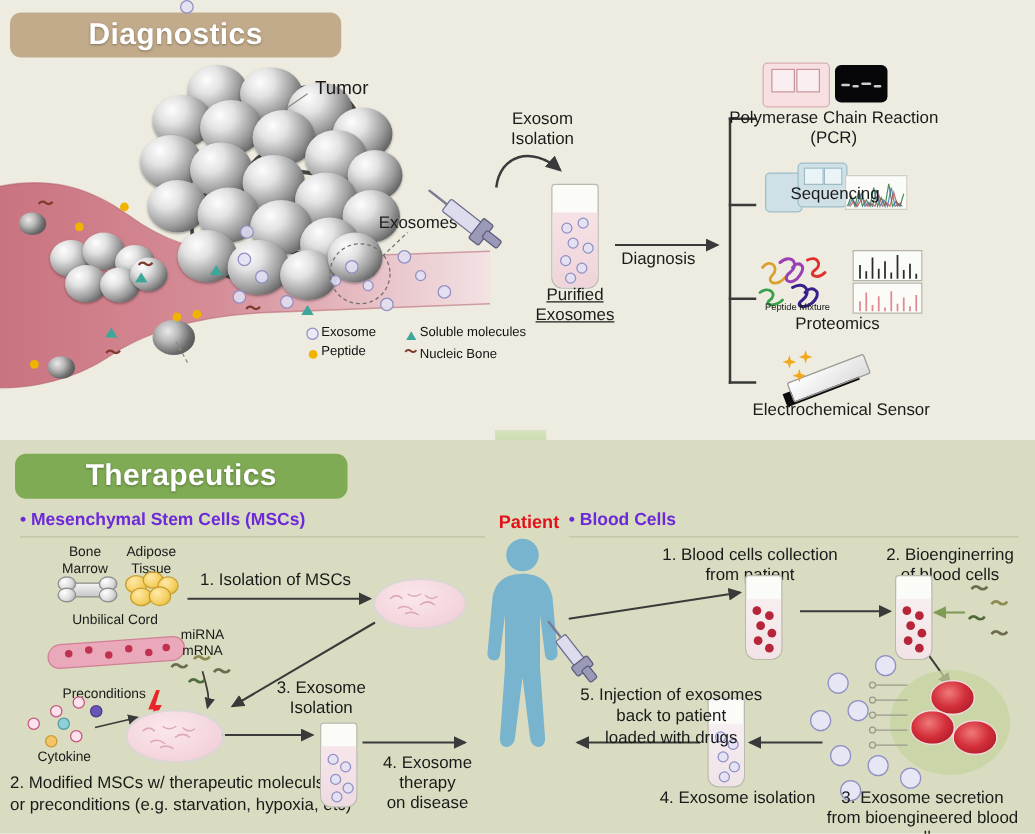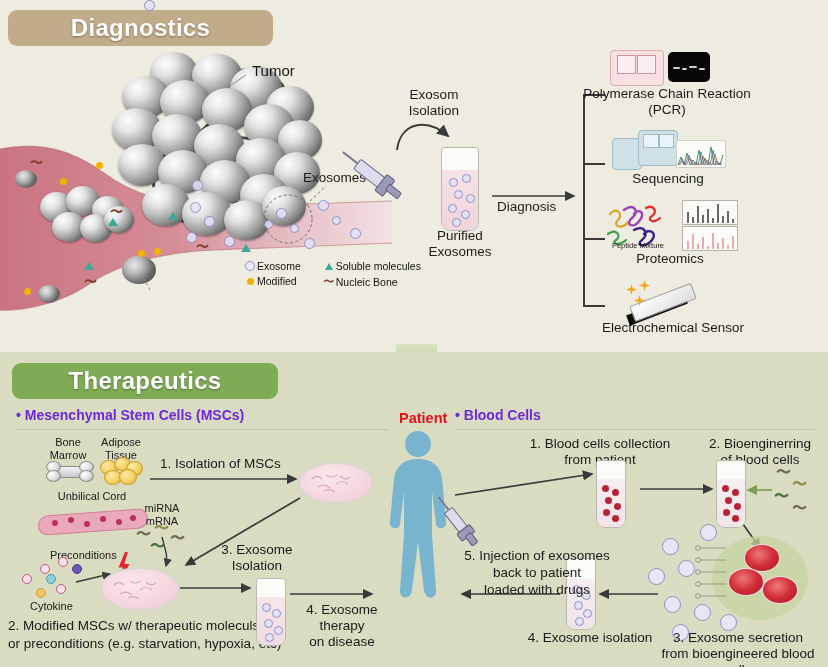--- a/index.html
+++ b/index.html
@@ -49,21 +49,21 @@
   .exo.s{width:7px;height:7px;}
   .prot{position:absolute;width:7px;height:7px;border-radius:50%;background:#f0b400;}
   .tri{position:absolute;width:0;height:0;border-left:5px solid transparent;
        border-right:5px solid transparent;border-bottom:8.5px solid #3fa79a;}
   .nuc{position:absolute;color:#7d3b2e;font-size:13px;line-height:1;font-weight:bold;}
   .ctc{position:absolute;border-radius:50%;
        background:radial-gradient(circle at 36% 32%,#e9e9e9 0%,#b9b9b9 30%,#6d6d6d 62%,#3a3a3a 100%);}
 
   
   #legend{position:absolute;left:243px;top:260px;width:190px;font-size:10.5px;color:#111;}
-  #legend .row{display:flex;align-items:center;margin-bottom:3px;}
+  #legend .row{display:flex;align-items:flex-end;margin-bottom:3px;}
   #legend .key{width:14px;display:flex;align-items:center;justify-content:center;}
 
   
   .syr-barrel{position:absolute;background:#dcdcec;border:1px solid #6d6d8f;}
   .syr-plunger{position:absolute;background:#9a9ab8;border:1px solid #5c5c7a;}
 
   
   .tube{position:absolute;border:1.6px solid #b9b9ae;border-radius:3px 3px 9px 9px;
         background:#fbfbf7;overflow:hidden;}
   .tube .fluid{position:absolute;left:0;right:0;bottom:0;}
@@ -246,21 +246,21 @@
           <div class="row">
             <span class="key">
               <span style="display:block;width:8px;height:8px;border-radius:50%;border:1.4px solid #8f8fc4;background:#eaeaf7;"></span>
             </span>
             <span>Exosome</span>
           </div>
           <div class="row">
             <span class="key">
               <span style="display:block;width:7px;height:7px;border-radius:50%;background:#f0b400;"></span>
             </span>
-            <span>Modified</span>
+            <span>Peptide</span>
           </div>
         </div>
         <div style="width:130px;">
           <div class="row">
             <span class="key">
               <span style="display:block;width:0;height:0;border-left:4.5px solid transparent;border-right:4.5px solid transparent;border-bottom:7.5px solid #3fa79a;"></span>
             </span>
             <span>Soluble molecules</span>
           </div>
           <div class="row">
@@ -300,21 +300,21 @@
       <div class="fluid" style="height:60px;background:linear-gradient(#f6e2e6,#efd4da);"></div>
       <span class="exo s" style="left:7px;top:30px;"></span>
       <span class="exo s" style="left:20px;top:26px;"></span>
       <span class="exo s" style="left:12px;top:42px;"></span>
       <span class="exo s" style="left:24px;top:46px;"></span>
       <span class="exo s" style="left:6px;top:56px;"></span>
       <span class="exo s" style="left:19px;top:62px;"></span>
       <span class="exo s" style="left:10px;top:70px;"></span>
     </div>
 
-    <div class="lbl c" style="left:420px;top:228px;width:80px;">
+    <div class="lbl c" style="left:420px;top:228px;width:80px;text-decoration:underline;">
       <div>Purified</div>
       <div>Exosomes</div>
     </div>
 
     <div class="lbl" style="left:497px;top:199px;">Diagnosis</div>
 
     <div class="brk" style="left:583px;top:94px;width:1.6px;height:213px;"></div>
     <div class="brk" style="left:583px;top:94px;width:22px;height:1.6px;"></div>
     <div class="brk" style="left:583px;top:163px;width:22px;height:1.6px;"></div>
     <div class="brk" style="left:583px;top:238px;width:22px;height:1.6px;"></div>
@@ -342,21 +342,21 @@
       <div class="seq-win" style="left:31px;top:6px;width:14px;height:12px;"></div>
       <div class="seq-win" style="left:47px;top:6px;width:13px;height:12px;"></div>
       <div class="chroma" style="left:64px;top:12px;width:48px;height:26px;">
         <svg width="48" height="26" style="display:block;">
           <path d="M1 24 L4 16 L7 24 L10 12 L13 24 L16 19 L19 24 L22 9 L25 24 L28 17 L31 24 L34 6 L37 24 L40 20 L43 24 L46 14" fill="none" stroke="#4d8f5a" stroke-width="1"></path>
           <path d="M2 24 L5 18 L8 24 L12 14 L15 24 L18 21 L21 24 L24 11 L27 24 L30 19 L33 24 L36 9 L39 24 L42 22 L45 24" fill="none" stroke="#3a6fa8" stroke-width="1" opacity=".8"></path>
           <path d="M3 24 L6 20 L9 24 L13 17 L17 24 L20 22 L23 24 L26 15 L29 24 L32 21 L35 24 L38 13 L41 24 L44 21" fill="none" stroke="#b04a4a" stroke-width="1" opacity=".75"></path>
         </svg>
       </div>
     </div>
-    <div class="lbl c" style="left:598px;top:171px;width:140px;">Sequencing</div>
+    <div class="lbl c" style="left:598px;top:147px;width:140px;">Sequencing</div>
 
     <div class="inst" style="left:604px;top:200px;width:130px;height:52px;">
       <svg width="76" height="50" style="position:absolute;left:0;top:0;">
         <path d="M6 14 C12 6 20 14 14 20 C8 26 18 30 24 22" fill="none" stroke="#d9a12c" stroke-width="2.2" stroke-linecap="round"></path>
         <path d="M20 10 C30 2 36 12 28 18 C20 24 30 30 36 20 C42 12 34 8 30 14" fill="none" stroke="#9b3fb5" stroke-width="2.4" stroke-linecap="round"></path>
         <path d="M42 8 C50 4 54 12 48 16 C42 20 50 24 56 18" fill="none" stroke="#e03030" stroke-width="2.4" stroke-linecap="round"></path>
         <path d="M4 34 C12 28 18 36 12 40 C6 44 16 46 22 40" fill="none" stroke="#37a04a" stroke-width="2.2" stroke-linecap="round"></path>
         <path d="M30 30 C40 24 46 34 38 40 C30 46 42 48 48 40 C54 32 44 28 40 34" fill="none" stroke="#3a1f8c" stroke-width="2.4" stroke-linecap="round"></path>
       </svg>
       <div class="spec" style="left:78px;top:0px;width:54px;height:23px;">

